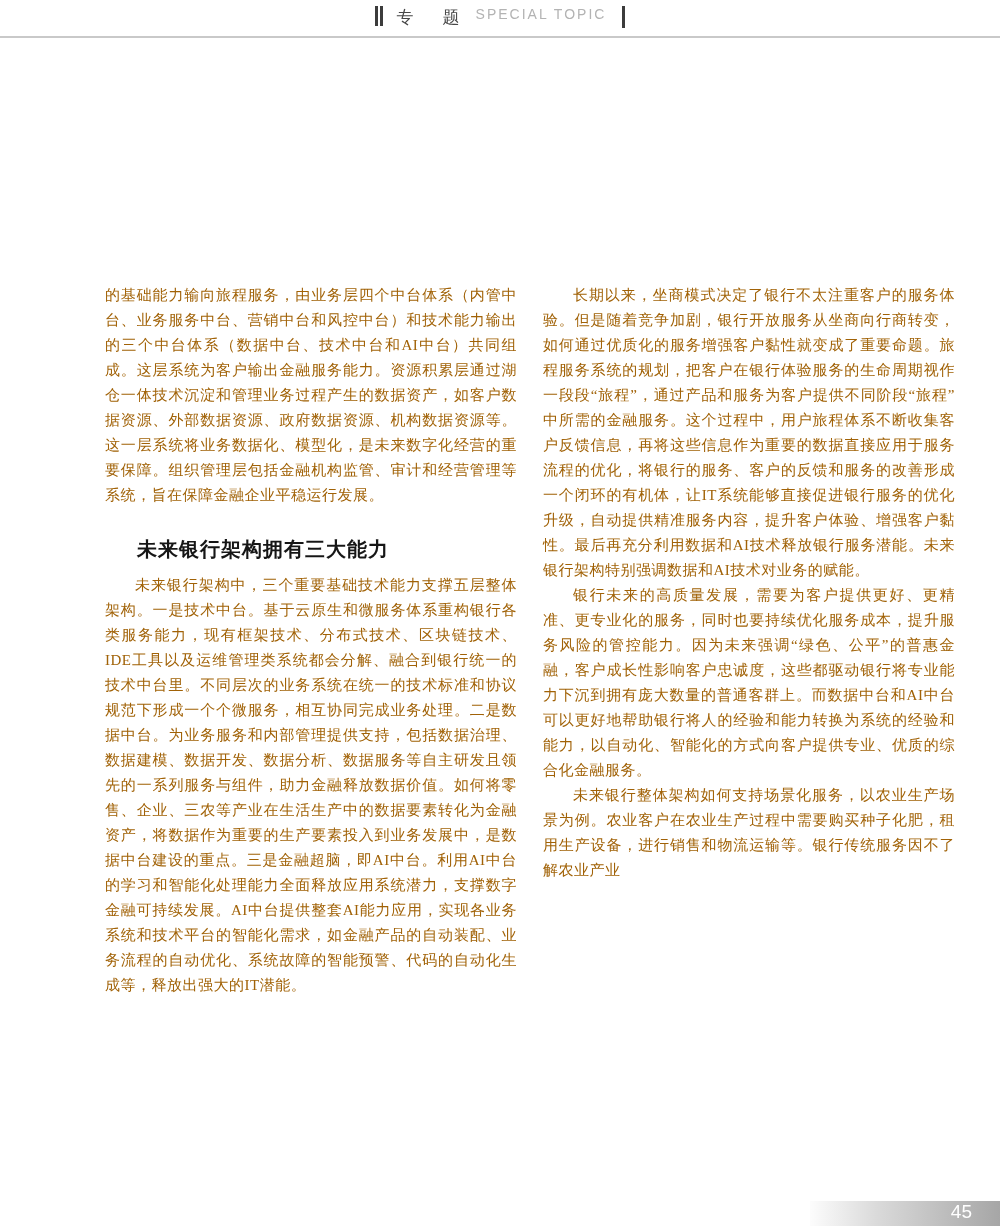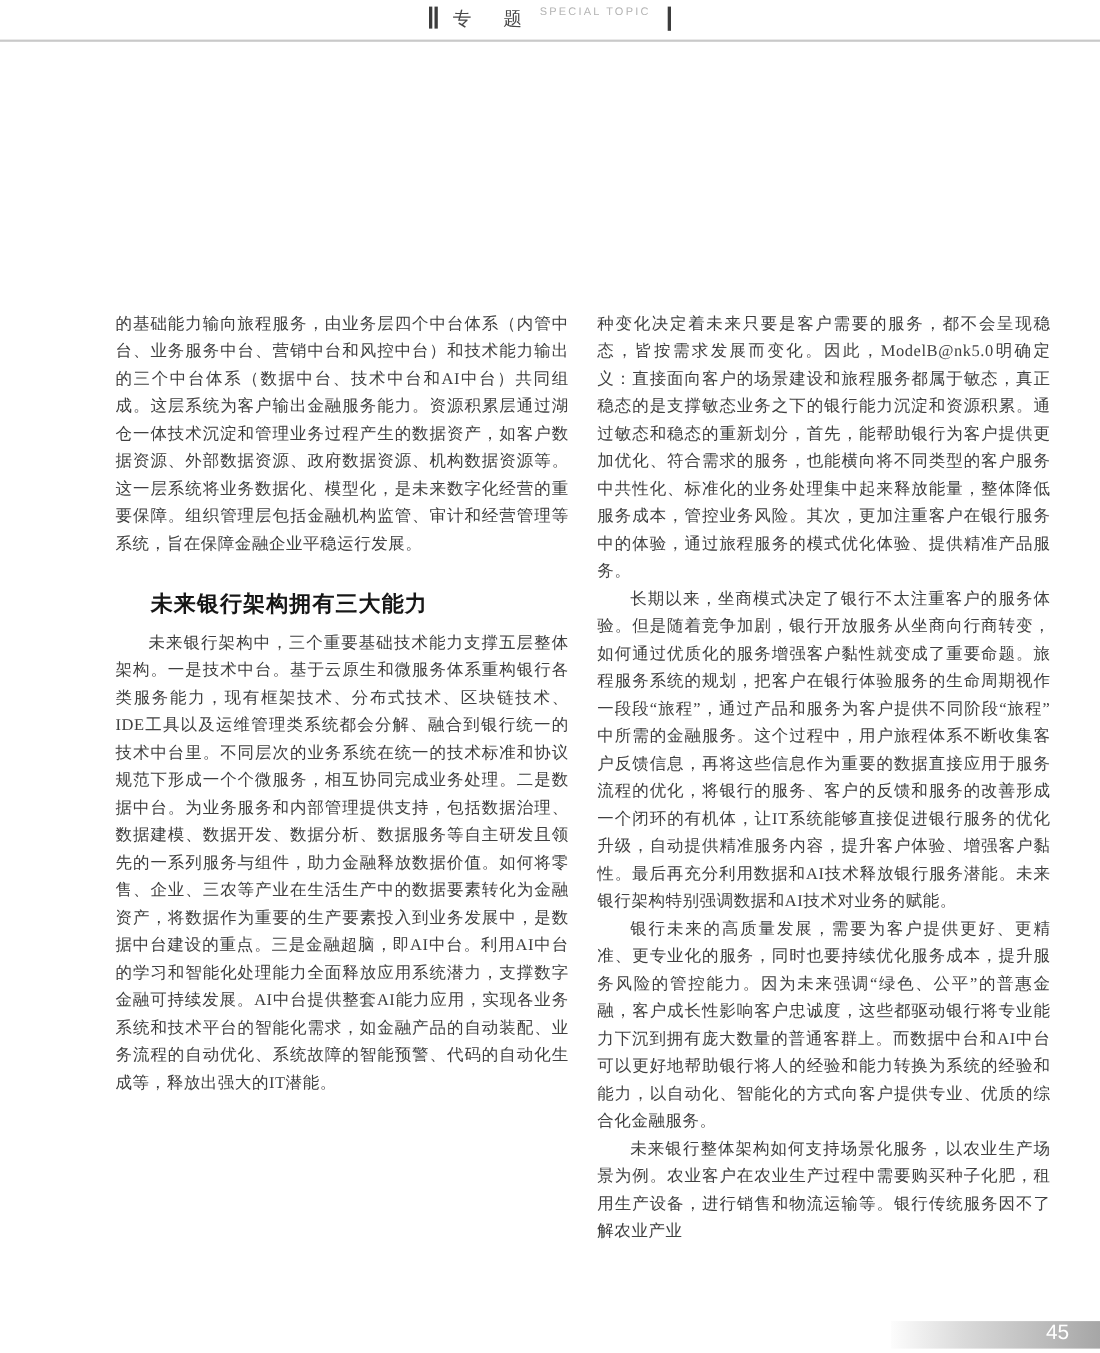--- a/index.html
+++ b/index.html
@@ -36,21 +36,21 @@
   }
   .topic-cn {
     font-family: "Liberation Sans", "DejaVu Sans", sans-serif;
     font-size: 17px;
     color: #474747;
     letter-spacing: 6px;
     font-weight: 500;
   }
   .topic-en {
     font-family: "Liberation Sans", "DejaVu Sans", sans-serif;
-    font-size: 10px;
+    font-size: 14px;
     color: #b3b3b3;
     letter-spacing: 2px;
     margin-left: 10px;
   }
   .sbar {
     width: 3px;
     height: 22px;
     background: #3c3c3c;
     margin-left: 16px;
   }
@@ -73,21 +73,21 @@
     gap: 26px;
   }
   .col {
     width: 412px;
     flex: 0 0 412px;
   }
   .body-p {
     margin: 0;
     font-size: 15px;
     line-height: 25px;
-    color: #404040;
+    color: #a16207;
     text-align: justify;
     text-justify: inter-character;
     letter-spacing: 0.5px;
   }
   .indent { text-indent: 2em; font-family: Liberation Serif, serif; }
   .sec-heading {
     margin: 27px 0 10px 0;
     font-size: 20px;
     line-height: 28px;
     font-weight: 700;
@@ -128,21 +128,20 @@
 </header>
 <div class="header-rule"></div>
 
 <main class="content">
   <section class="col">
     <p class="body-p">的基础能力输向旅程服务，由业务层四个中台体系（内管中台、业务服务中台、营销中台和风控中台）和技术能力输出的三个中台体系（数据中台、技术中台和AI中台）共同组成。这层系统为客户输出金融服务能力。资源积累层通过湖仓一体技术沉淀和管理业务过程产生的数据资产，如客户数据资源、外部数据资源、政府数据资源、机构数据资源等。这一层系统将业务数据化、模型化，是未来数字化经营的重要保障。组织管理层包括金融机构监管、审计和经营管理等系统，旨在保障金融企业平稳运行发展。</p>
     <h2 class="sec-heading">未来银行架构拥有三大能力</h2>
     <p class="body-p indent">未来银行架构中，三个重要基础技术能力支撑五层整体架构。一是技术中台。基于云原生和微服务体系重构银行各类服务能力，现有框架技术、分布式技术、区块链技术、IDE工具以及运维管理类系统都会分解、融合到银行统一的技术中台里。不同层次的业务系统在统一的技术标准和协议规范下形成一个个微服务，相互协同完成业务处理。二是数据中台。为业务服务和内部管理提供支持，包括数据治理、数据建模、数据开发、数据分析、数据服务等自主研发且领先的一系列服务与组件，助力金融释放数据价值。如何将零售、企业、三农等产业在生活生产中的数据要素转化为金融资产，将数据作为重要的生产要素投入到业务发展中，是数据中台建设的重点。三是金融超脑，即AI中台。利用AI中台的学习和智能化处理能力全面释放应用系统潜力，支撑数字金融可持续发展。AI中台提供整套AI能力应用，实现各业务系统和技术平台的智能化需求，如金融产品的自动装配、业务流程的自动优化、系统故障的智能预警、代码的自动化生成等，释放出强大的IT潜能。</p>
   </section>
   <section class="col">
-    <p class="body-p">种变化决定着未来只要是客户需要的服务，都不会呈现稳态，皆按需求发展而变化。因此，ModelB@nk5.0明确定义：直接面向客户的场景建设和旅程服务都属于敏态，真正稳态的是支撑敏态业务之下的银行能力沉淀和资源积累。通过敏态和稳态的重新划分，首先，能帮助银行为客户提供更加优化、符合需求的服务，也能横向将不同类型的客户服务中共性化、标准化的业务处理集中起来释放能量，整体降低服务成本，管控业务风险。其次，更加注重客户在银行服务中的体验，通过旅程服务的模式优化体验、提供精准产品服务。</p>
     <p class="body-p indent">长期以来，坐商模式决定了银行不太注重客户的服务体验。但是随着竞争加剧，银行开放服务从坐商向行商转变，如何通过优质化的服务增强客户黏性就变成了重要命题。旅程服务系统的规划，把客户在银行体验服务的生命周期视作一段段“旅程”，通过产品和服务为客户提供不同阶段“旅程”中所需的金融服务。这个过程中，用户旅程体系不断收集客户反馈信息，再将这些信息作为重要的数据直接应用于服务流程的优化，将银行的服务、客户的反馈和服务的改善形成一个闭环的有机体，让IT系统能够直接促进银行服务的优化升级，自动提供精准服务内容，提升客户体验、增强客户黏性。最后再充分利用数据和AI技术释放银行服务潜能。未来银行架构特别强调数据和AI技术对业务的赋能。</p>
     <p class="body-p indent">银行未来的高质量发展，需要为客户提供更好、更精准、更专业化的服务，同时也要持续优化服务成本，提升服务风险的管控能力。因为未来强调“绿色、公平”的普惠金融，客户成长性影响客户忠诚度，这些都驱动银行将专业能力下沉到拥有庞大数量的普通客群上。而数据中台和AI中台可以更好地帮助银行将人的经验和能力转换为系统的经验和能力，以自动化、智能化的方式向客户提供专业、优质的综合化金融服务。</p>
     <p class="body-p indent">未来银行整体架构如何支持场景化服务，以农业生产场景为例。农业客户在农业生产过程中需要购买种子化肥，租用生产设备，进行销售和物流运输等。银行传统服务因不了解农业产业</p>
   </section>
 </main>
 
 <footer class="page-num-band">
   <span class="page-num">45</span>
 </footer>
 

